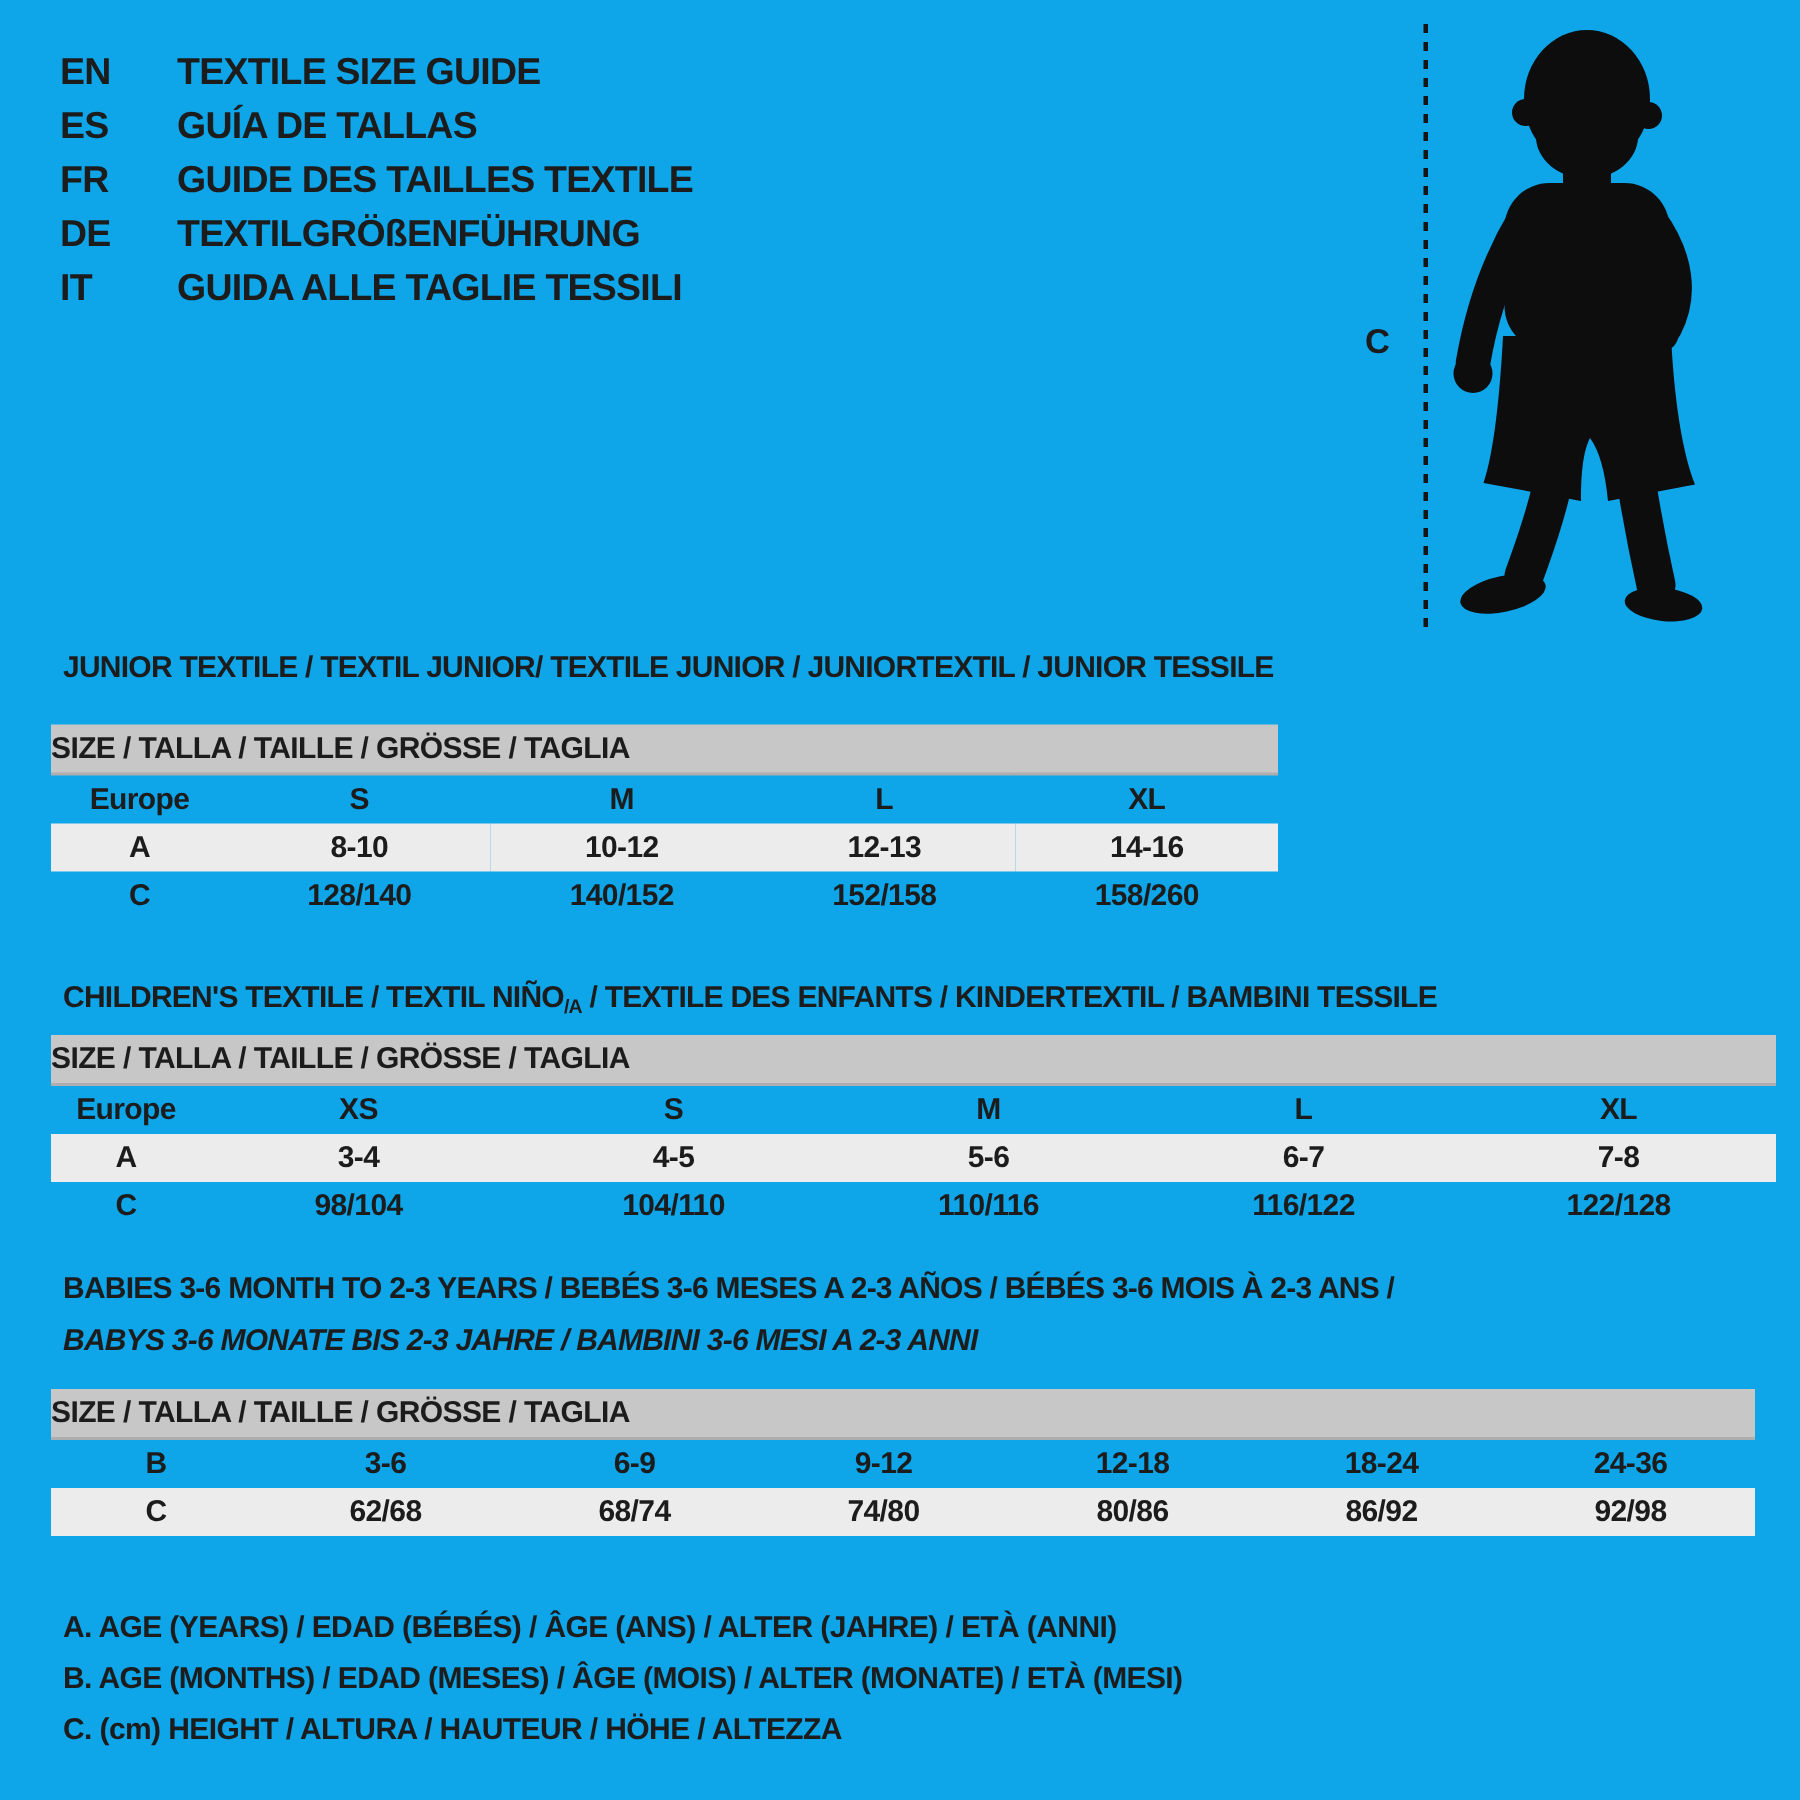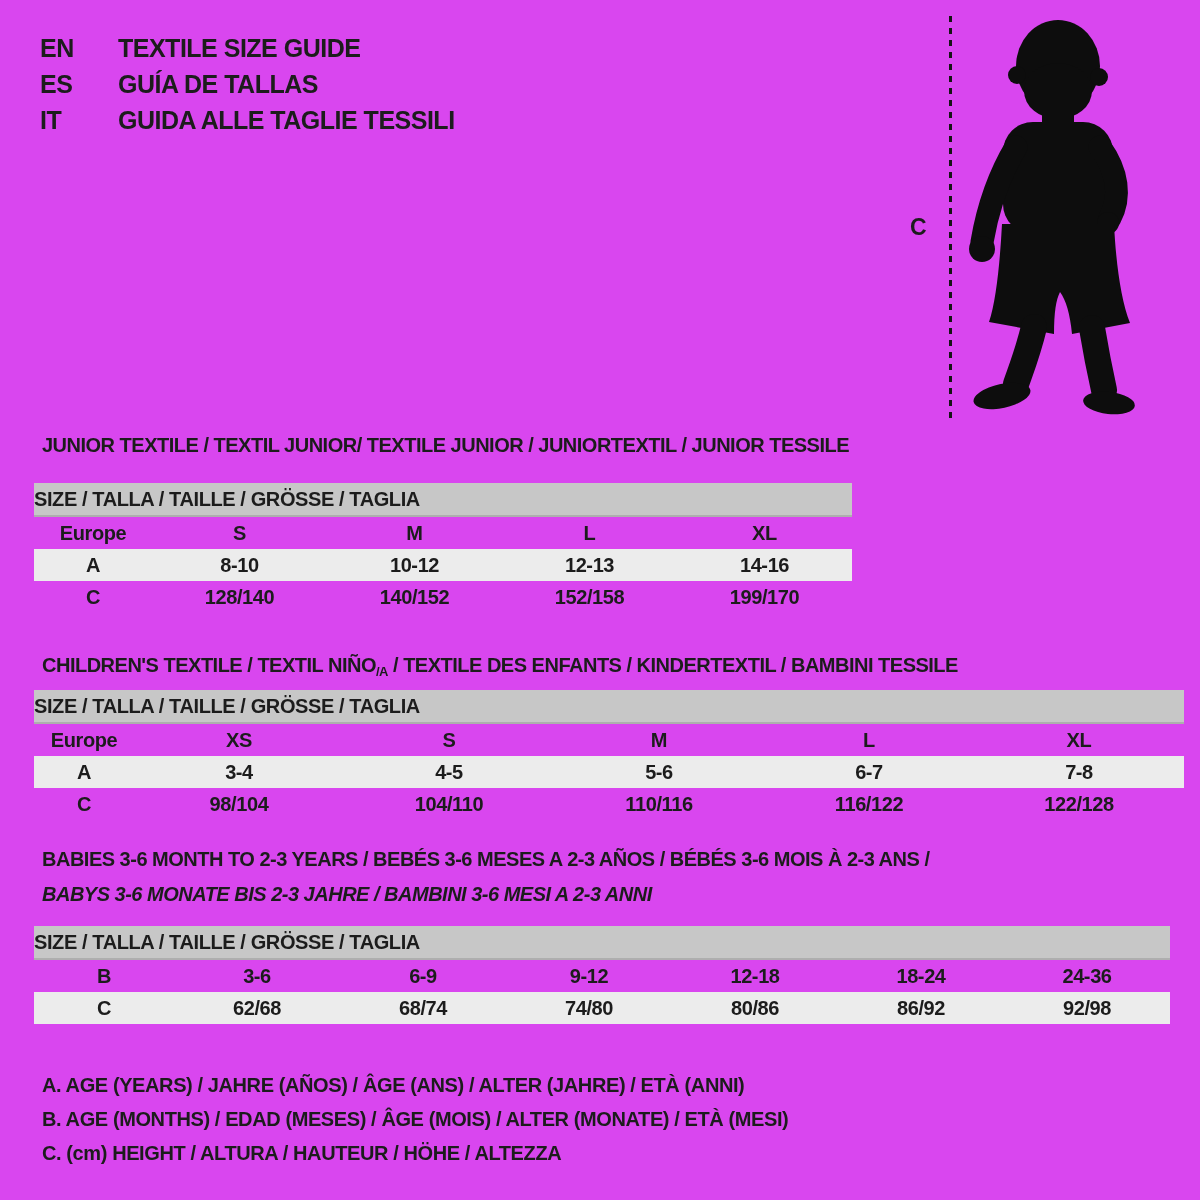--- a/index.html
+++ b/index.html
@@ -3,21 +3,21 @@
 <meta charset="utf-8">
 <style>
   html,body{margin:0;padding:0;}
   body{
     width:1200px;height:1200px;
     background:#ffffff;
     font-family:"Liberation Sans", sans-serif;
     color:#1c1c1c;
     overflow:hidden;
   }
-  .page{position:relative;width:1200px;height:1200px;background:#d946ef;}
+  .page{position:relative;width:1200px;height:1200px;background:#0ea5e9;}
 
   
   .lang-block{position:absolute;left:40px;top:30px;}
   .lang-row{display:flex;line-height:36px;font-size:25px;font-weight:700;letter-spacing:-0.5px;}
   .lang-code{width:78px;}
   .lang-title{white-space:nowrap;}
 
   
   .measure-line{
     position:absolute;left:949px;top:16px;width:3px;height:402px;
@@ -61,20 +61,28 @@
 <div class="page">
 
   <div class="lang-block">
     <div class="lang-row">
       <span class="lang-code">EN</span>
       <span class="lang-title">TEXTILE SIZE GUIDE</span>
     </div>
     <div class="lang-row">
       <span class="lang-code">ES</span>
       <span class="lang-title">GUÍA DE TALLAS</span>
+    </div>
+    <div class="lang-row">
+      <span class="lang-code">FR</span>
+      <span class="lang-title">GUIDE DES TAILLES TEXTILE</span>
+    </div>
+    <div class="lang-row">
+      <span class="lang-code">DE</span>
+      <span class="lang-title">TEXTILGRÖßENFÜHRUNG</span>
     </div>
     <div class="lang-row">
       <span class="lang-code">IT</span>
       <span class="lang-title">GUIDA ALLE TAGLIE TESSILI</span>
     </div>
   </div>
 
   <div class="measure-line"></div>
   <div class="measure-label">C</div>
   <svg class="silhouette" width="190" height="410" viewBox="0 0 190 410" aria-hidden="true">
@@ -129,21 +137,21 @@
       <td class="val">8-10</td>
       <td class="val">10-12</td>
       <td class="val">12-13</td>
       <td class="val">14-16</td>
     </tr>
     <tr>
       <td class="row-label">C</td>
       <td class="val">128/140</td>
       <td class="val">140/152</td>
       <td class="val">152/158</td>
-      <td class="val">199/170</td>
+      <td class="val">158/260</td>
     </tr>
   </tbody>
     </table>
 
   <div class="section-title" style="top:642px;margin-top:12px;">
     <span>CHILDREN'S TEXTILE / TEXTIL NIÑO</span><span class="title-sub">/A</span><span> / TEXTILE DES ENFANTS / KINDERTEXTIL / BAMBINI TESSILE</span>
   </div>
 
   <table class="size-table" id="tbl-children">
     <colgroup>
@@ -217,18 +225,18 @@
       <td class="val">68/74</td>
       <td class="val">74/80</td>
       <td class="val">80/86</td>
       <td class="val">86/92</td>
       <td class="val">92/98</td>
     </tr>
   </tbody>
     </table>
 
   <div class="legend">
-    <div class="legend-note">A. AGE (YEARS) / JAHRE (AÑOS) / ÂGE (ANS) / ALTER (JAHRE) / ETÀ (ANNI)</div>
+    <div class="legend-note">A. AGE (YEARS) / EDAD (BÉBÉS) / ÂGE (ANS) / ALTER (JAHRE) / ETÀ (ANNI)</div>
     <div class="legend-note">B. AGE (MONTHS) / EDAD (MESES) / ÂGE (MOIS) / ALTER (MONATE) / ETÀ (MESI)</div>
     <div class="legend-note">C. (cm) HEIGHT / ALTURA / HAUTEUR / HÖHE / ALTEZZA</div>
   </div>
 
 </div>
 
 </body></html>

